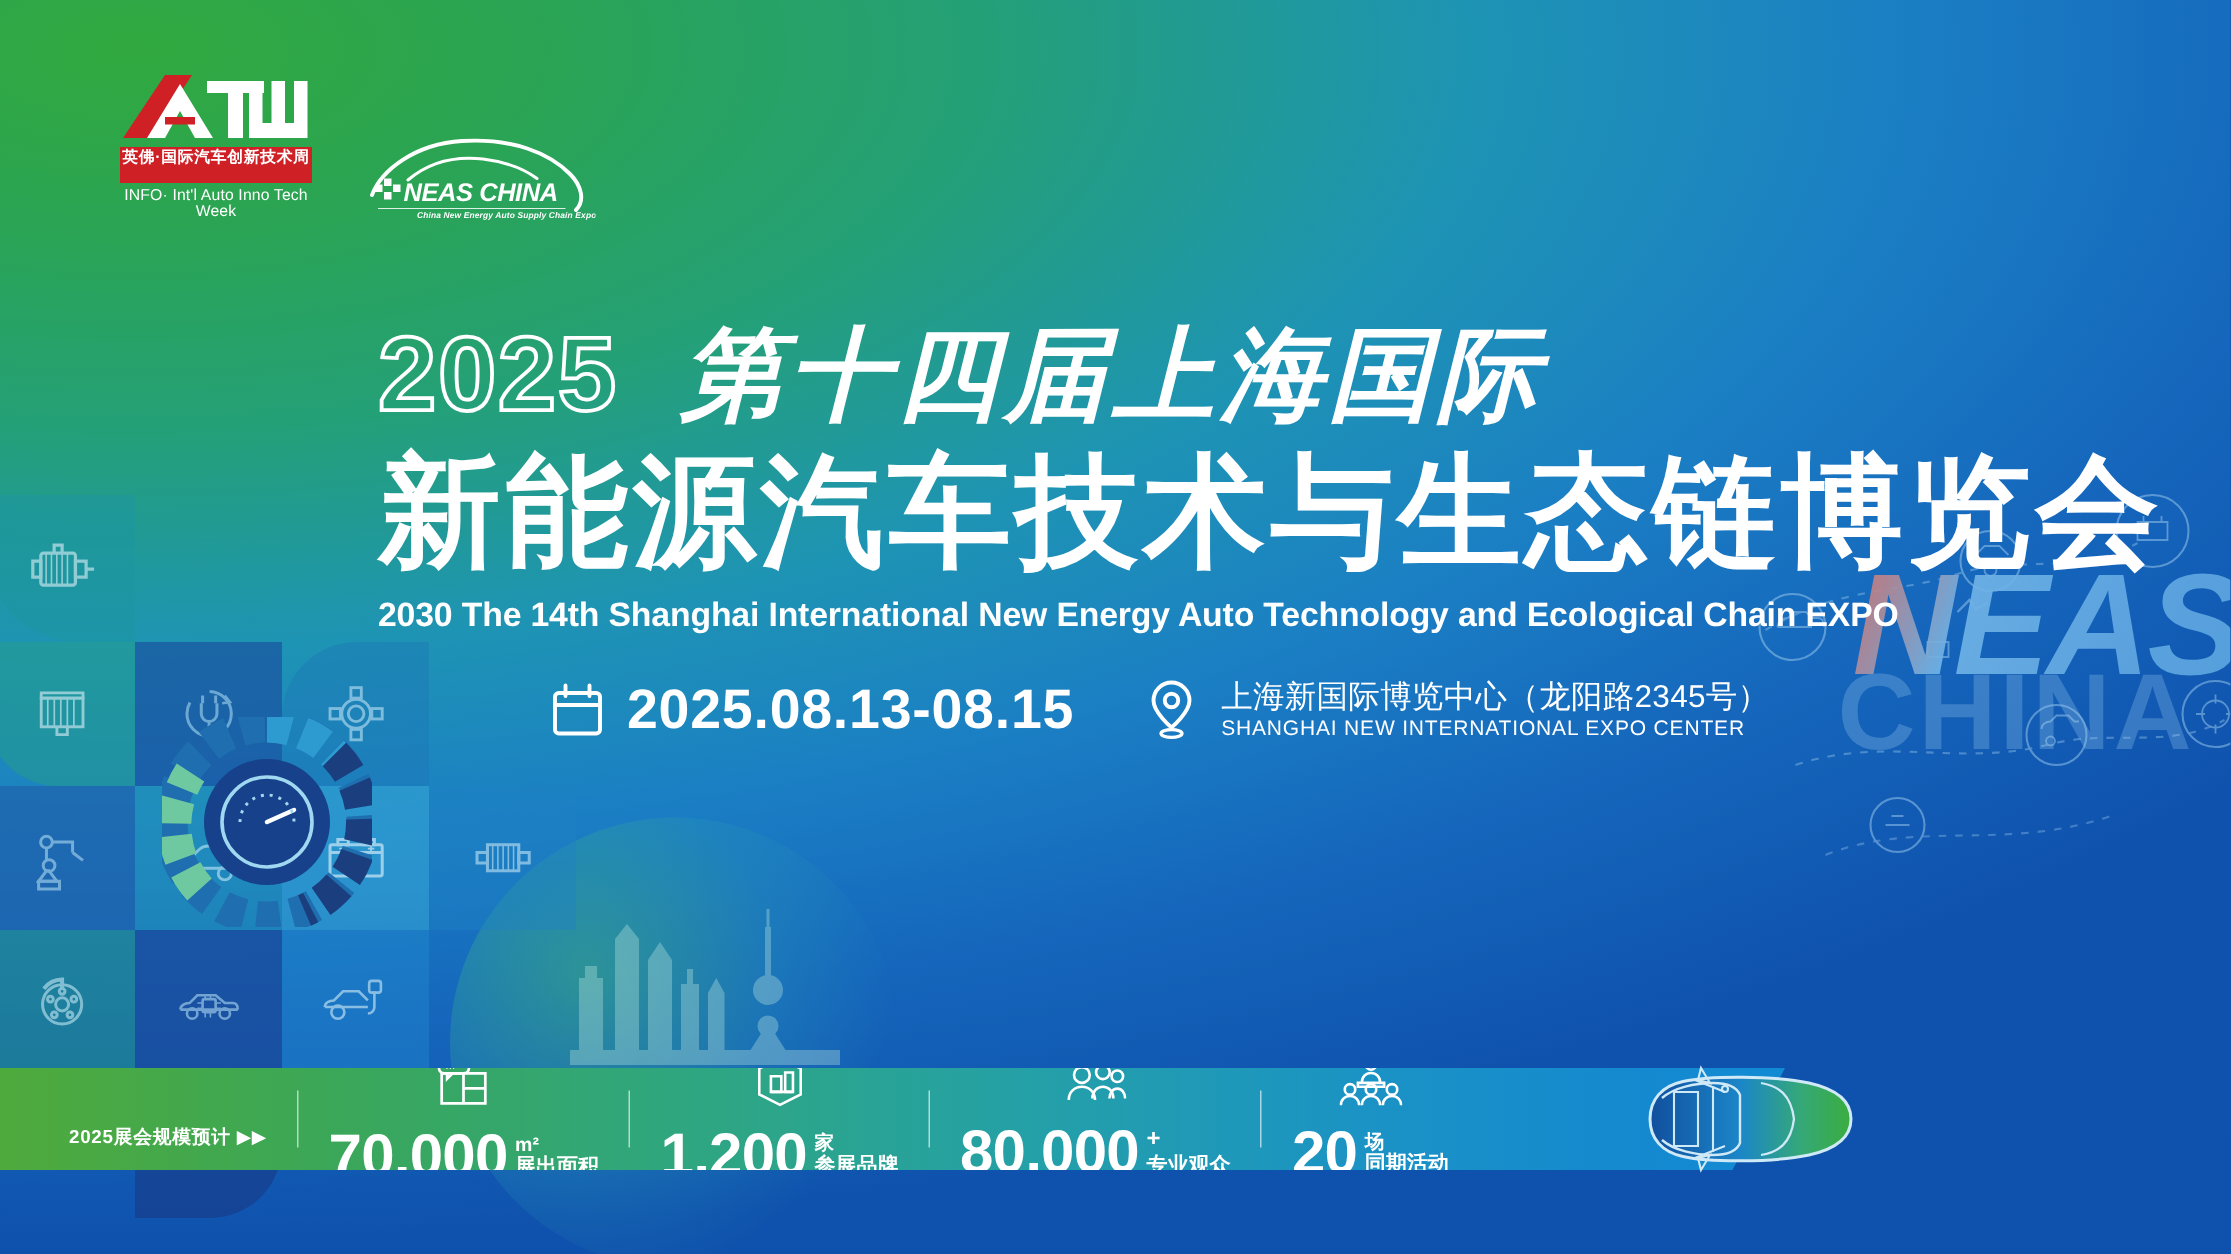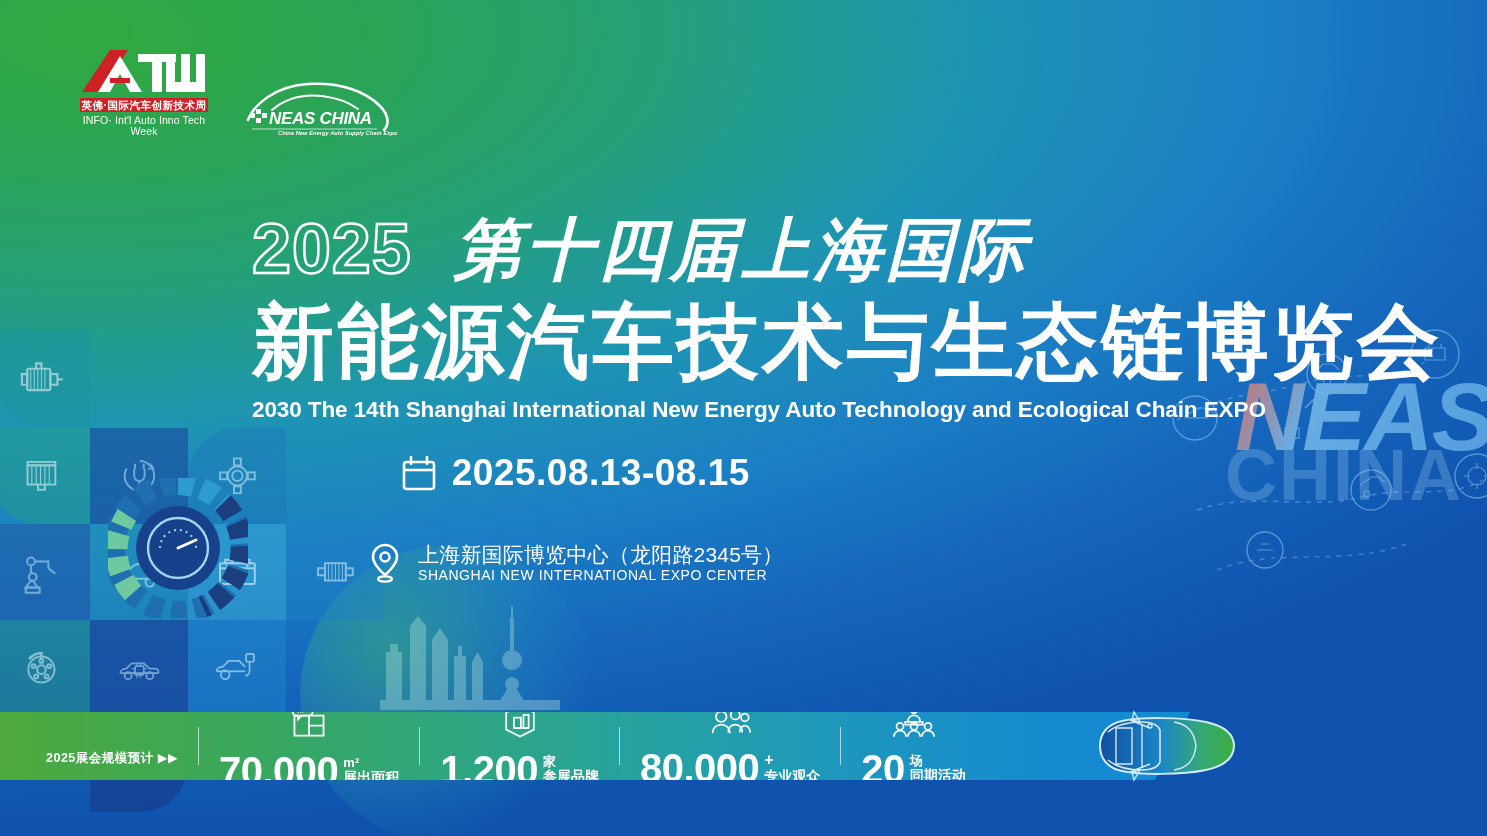--- a/index.html
+++ b/index.html
@@ -43,39 +43,39 @@
      background:linear-gradient(115deg,#d9736a 0%,#6fb3e6 30%,#62a9e2 70%,#5ba6e0 100%);
      -webkit-background-clip:text; background-clip:text; color:transparent; opacity:.92; }
 
   
   #logos { position:absolute; left:80px; top:48px; display:flex; align-items:flex-end; gap:34px; }
 
   .atw { position:relative; width:128px; }
   .atwMark { position:relative; height:48px; }
   .atwMark svg { width:128px; height:48px; display:block; }
   .atwBar { margin-top:2px; background:#cf2026; color:#fff; font-size:10.5px; font-weight:700;
-    text-align:center; letter-spacing:.5px; padding:2px 0 1px; line-height:1; }
+    text-align:center; letter-spacing:.5px; padding:2px 0 11px; line-height:1; }
   .atwEn { margin-top:3px; color:#fff; font-size:10.5px; text-align:center; letter-spacing:.1px; line-height:1.1; }
 
   .neasLogo { position:relative; width:155px; height:62px; }
   .neasLogo svg { width:155px; height:62px; display:block; }
 
   
   #headline { position:absolute; left:252px; top:214px; width:1120px; }
   .hlRow1 { display:flex; align-items:baseline; gap:42px; height:78px; }
   .year2025 { font-size:70px; font-weight:700; letter-spacing:1px; line-height:1;
      color:transparent; -webkit-text-stroke:2.5px #ffffff; }
   .hlCn1 { font-size:68px; font-weight:600; color:#fff; letter-spacing:4px; line-height:1;
      font-family:"Liberation Sans","DejaVu Sans",sans-serif;font-style:italic; }
   .hlCn2 { margin-top:6px; font-size:82px; font-weight:800; color:#fff; letter-spacing:3px;
      line-height:1.08; white-space:nowrap; }
   .hlEn { margin-top:10px; font-size:22.5px; font-weight:600; color:#fff; letter-spacing:-.1px; white-space:nowrap; }
 
   
-  #meta { position:absolute; left:368px; top:452px; display:flex; align-items:center; gap:48px;flex-direction:column; }
+  #meta { position:absolute; left:368px; top:452px; display:flex; align-items:center; gap:48px; }
   .metaItem { display:flex; align-items:center; gap:16px; }
   .metaIcon svg { display:block; }
   .dateTxt { font-size:37px; font-weight:600; color:#fff; letter-spacing:.5px; }
   .venueCn { font-size:21px; font-weight:500; color:#fff; line-height:1.15; letter-spacing:.2px; }
   .venueEn { font-size:14px; font-weight:400; color:#fff; letter-spacing:.55px; line-height:1.2; }
 
   
   #statsBar { position:absolute; left:0; top:712px; width:1190px; height:68px;
     background:linear-gradient(90deg,#4faa3c 0%,#3ba757 18%,#2ea683 40%,#24a0a8 58%,#1b93c4 76%,#1489d0 92%,#128bd4 100%);
     clip-path:polygon(0 0, 1190px 0, 1155px 100%, 0 100%);

